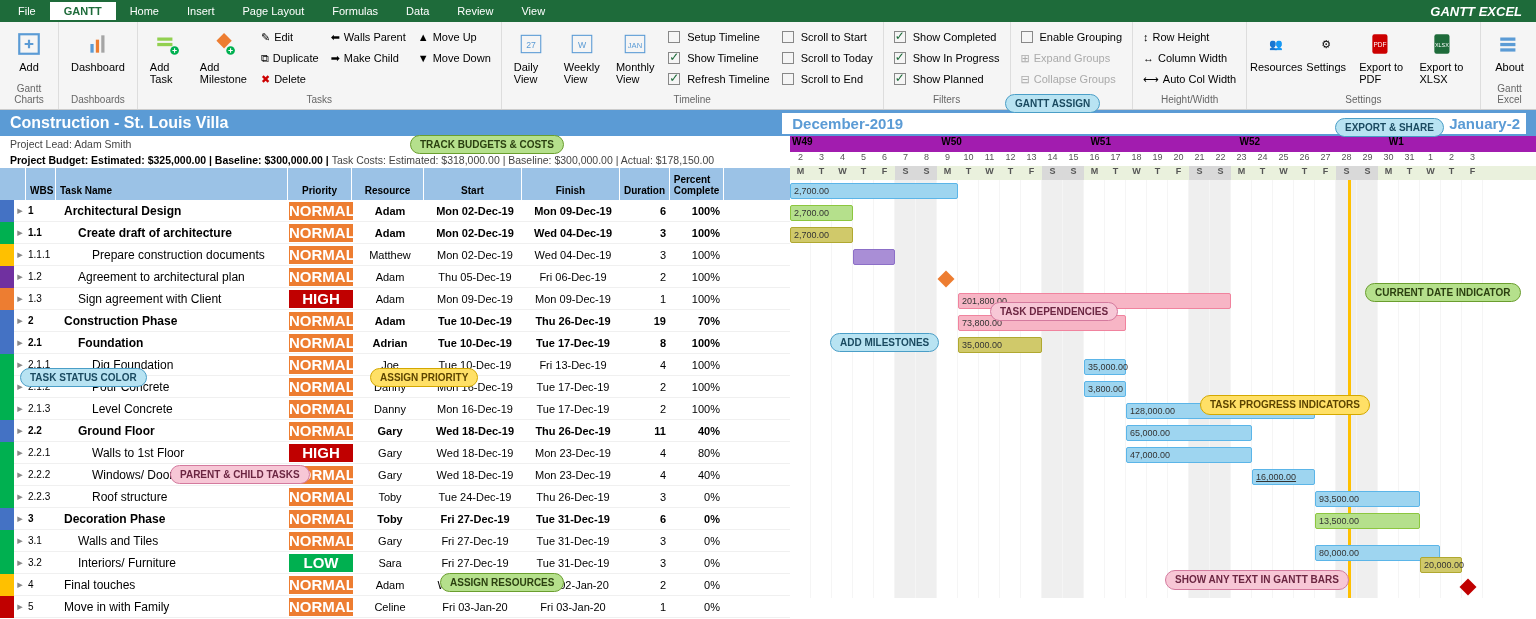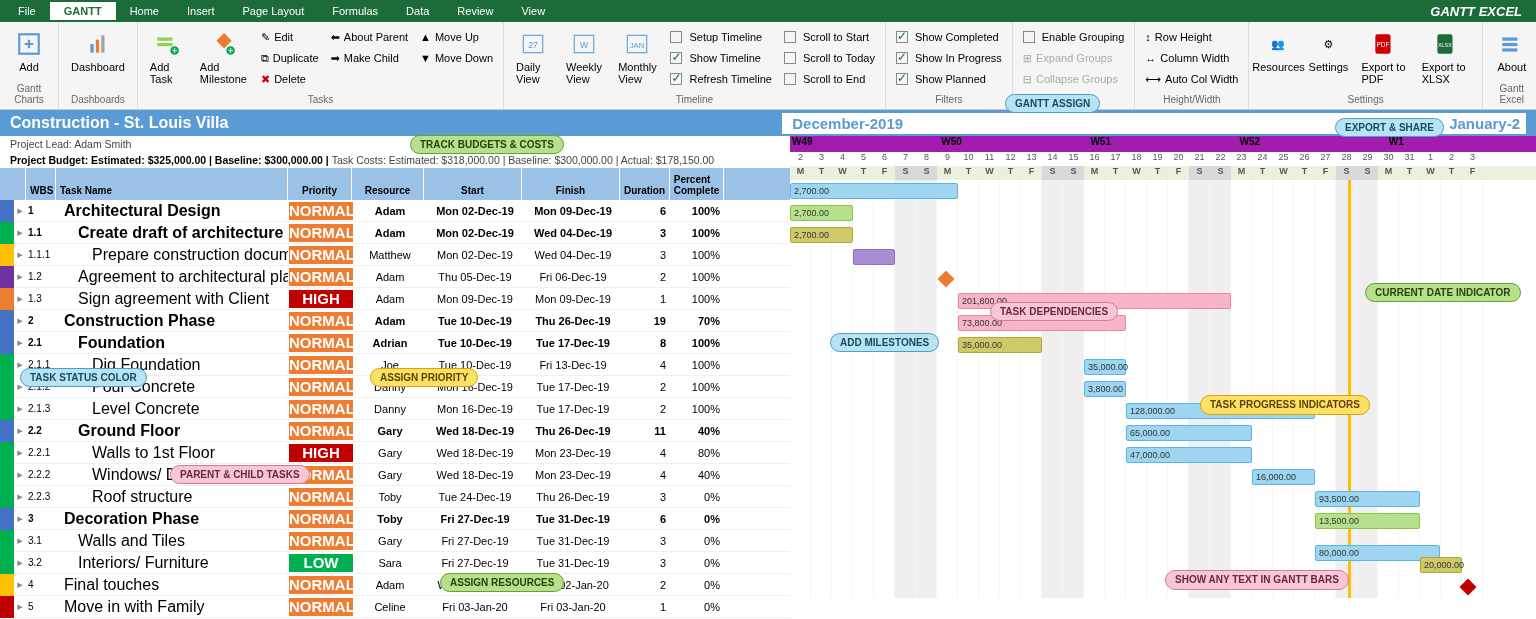--- a/index.html
+++ b/index.html
@@ -31,21 +31,21 @@
 .dayhdr{display:flex;height:14px;background:#fff}
 .dayhdr div{width:21px;text-align:center;font-size:9px;color:#555}
 .dowhdr{display:flex;height:14px;background:#eaf1dd}
 .dowhdr div{width:21px;text-align:center;font-size:9px;color:#555;font-weight:bold}
 .dowhdr .we{background:#d9d9d9}
 .rows{background:#fff}
 .row{display:flex;height:22px;align-items:center;border-bottom:1px solid #f0f0f0}
 .c-status{width:14px;height:22px}
 .c-arrow{width:12px;text-align:center;color:#888}
 .c-wbs{width:30px;font-size:10px;padding-left:2px}
-.c-name{width:232px;font-size:16px;white-space:nowrap;overflow:hidden}
+.c-name{width:232px;font-size:12px;white-space:nowrap;overflow:hidden}
 .bold{font-weight:bold}
 .c-pri{width:64px;text-align:center;color:#fff;font-size:15px;font-weight:bold;height:18px;line-height:18px;margin:0 1px}
 .pri-norm{background:#ed7d31}
 .pri-high{background:#c00000}
 .pri-low{background:#00b050}
 .c-res{width:72px;text-align:center}
 .c-date{width:98px;text-align:center}
 .c-dur{width:50px;text-align:right;padding-right:6px}
 .c-pct{width:54px;text-align:right;padding-right:6px}
 .gantt-area{position:relative;height:418px}
@@ -146,21 +146,21 @@
             <span>Duplicate</span>
           </div>
       <div class="rib-small">
             <span style="color:#c00">✖</span>
             <span>Delete</span>
           </div>
     </div>
     <div class="rib-col">
       <div class="rib-small">
             <span>⬅</span>
-            <span>About Parent</span>
+            <span>Walls Parent</span>
           </div>
       <div class="rib-small">
             <span>➡</span>
             <span>Make Child</span>
           </div>
     </div>
     <div class="rib-col">
       <div class="rib-small">
             <span>▲</span>
             <span>Move Up</span>
@@ -711,21 +711,21 @@
       <div class="bar bar-purple" style="top: 69px; left: 63px; width: 42px;"></div>
       <div class="milestone" style="top: 93px; left: 150px; background: rgb(237, 125, 49);"></div>
       <div class="bar bar-pink" style="top: 113px; left: 168px; width: 273px;">201,800.00</div>
       <div class="bar bar-pink" style="top: 135px; left: 168px; width: 168px;">73,800.00</div>
       <div class="bar bar-olive" style="top: 157px; left: 168px; width: 84px;">35,000.00</div>
       <div class="bar bar-blue" style="top: 179px; left: 294px; width: 42px;">35,000.00</div>
       <div class="bar bar-blue" style="top: 201px; left: 294px; width: 42px;">3,800.00</div>
       <div class="bar bar-blue" style="top: 223px; left: 336px; width: 189px;">128,000.00</div>
       <div class="bar bar-blue" style="top: 245px; left: 336px; width: 126px; text-align: right;">65,000.00</div>
       <div class="bar bar-blue" style="top: 267px; left: 336px; width: 126px;">47,000.00</div>
-      <div class="bar bar-blue" style="top: 289px; left: 462px; width: 63px;">16,000.00</div>
+      <div class="bar bar-blue" style="top: 289px; left: 462px; width: 63px; text-decoration: underline;">16,000.00</div>
       <div class="bar bar-blue" style="top: 311px; left: 525px; width: 105px;">93,500.00</div>
       <div class="bar bar-green" style="top: 333px; left: 525px; width: 105px;">13,500.00</div>
       <div class="bar bar-blue" style="top: 365px; left: 525px; width: 125px;">80,000.00</div>
       <div class="bar bar-olive" style="top: 377px; left: 630px; width: 42px;">20,000.00</div>
       <div class="milestone" style="top: 401px; left: 672px; background: rgb(192, 0, 0);"></div>
     </div>
 </div>
 
 <div class="callout co-green" style="top:135px;left:410px">TRACK BUDGETS &amp; COSTS</div>
 <div class="callout co-blue" style="top:94px;left:1005px">GANTT ASSIGN</div>

